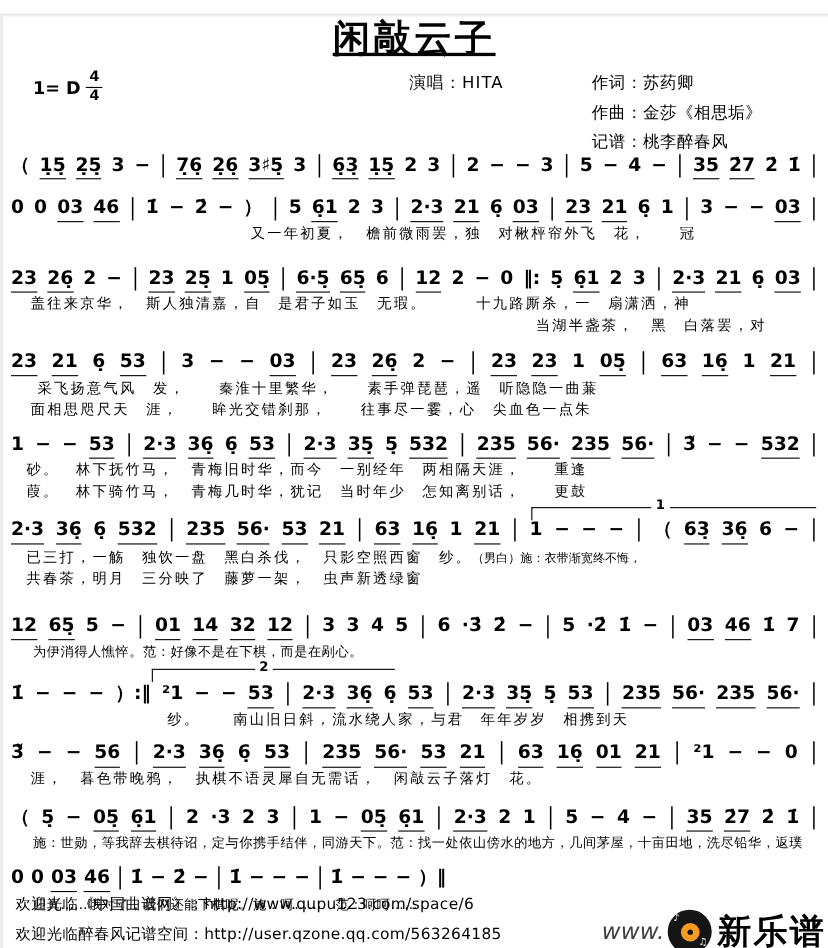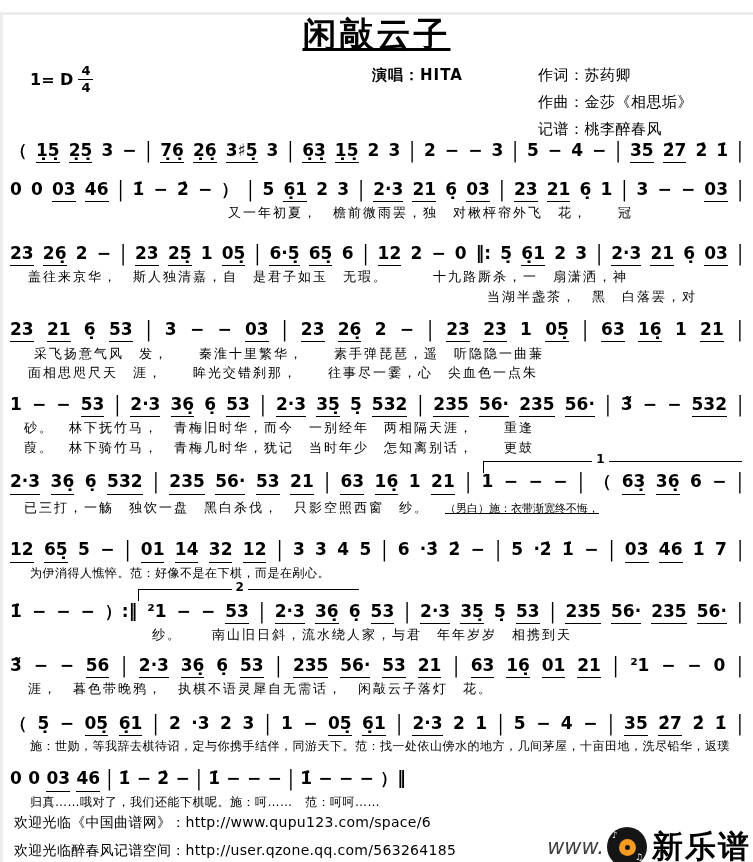--- a/index.html
+++ b/index.html
@@ -10,35 +10,35 @@
 
   
   .title{margin:12px 0 0;text-align:center;font-size:34px;font-weight:700;
          letter-spacing:3px;font-family:"Liberation Serif","DejaVu Serif",serif;text-decoration:underline;}
   .meta{position:relative;height:76px;}
   .key-sig{position:absolute;left:20px;top:6px;font-size:16px;font-weight:700;
            display:flex;align-items:center;gap:5px;}
   .ts{display:inline-block;text-align:center;font-size:13px;font-weight:700;line-height:1;}
   .ts .top{display:block;border-bottom:1.5px solid #000;padding:0 3px 1.5px;}
   .ts .bot{display:block;padding-top:1.5px;}
-  .performer{position:absolute;left:362px;top:8px;font-size:15px;font-weight:700;letter-spacing:1px;}
+  .performer{position:absolute;left:362px;top:8px;font-size:15px;font-weight:400;letter-spacing:1px;}
   .credits{position:absolute;left:528px;top:4px;font-size:15px;line-height:1.8;letter-spacing:.5px;}
 
   
   .score{margin-top:4px;}
   .system{position:relative;}
   .notes{display:flex;justify-content:space-between;align-items:baseline;
          font-size:17px;font-weight:700;white-space:nowrap;line-height:1.5;}
   .notes span{display:inline-block;}
   .notes .u{border-bottom:1.8px solid #000;padding-bottom:1px;line-height:1.25;}
   .notes .bar{font-weight:400;transform:scaleY(1.25);}
   .half{width:54%;}
   .lyr{font-size:13px;letter-spacing:2px;white-space:nowrap;margin-top:2px;line-height:1.35;}
   .lyr-row{display:flex;align-items:baseline;margin-top:2px;}
-  .aside{font-size:11px;letter-spacing:0;margin-left:16px;font-weight:400;text-decoration:underline;}
+  .aside{font-size:11px;letter-spacing:0;margin-left:0;font-weight:400;}
   .speech{font-size:12px;letter-spacing:.5px;white-space:nowrap;margin-top:2px;}
 
   .volta{position:absolute;border-top:1.6px solid #000;border-left:1.6px solid #000;height:11px;}
   .volta .vnum{position:absolute;left:42%;top:-9px;background:#fff;padding:0 4px;
                font-size:12px;font-weight:700;line-height:1;}
   .volta1{top:-8px;left:64.5%;right:1px;}
   .volta2{top:-10px;left:17.5%;width:30%;}
 
   
   .s0{margin-top:2px;}  .s1{margin-top:13px;} .s2{margin-top:19px;}
@@ -287,20 +287,21 @@
           <span class="u">63̣</span>
           <span class="u">36̣</span>
           <span>6</span>
           <span>−</span>
           <span class="bar">|</span>
         </div>
       <div class="lyr-row" style="margin-left:14px">
         <span class="lyr">已三打，一觞　独饮一盘　黑白杀伐，　只影空照西窗　纱。</span>
         <span class="aside">（男白）施：衣带渐宽终不悔，</span>
       </div>
+      <div class="lyr" style="margin-left:14px">共春茶，明月　三分映了　藤萝一架，　虫声新透绿窗</div>
     </section>
 
     <section class="system s6">
       <div class="notes">
           <span class="u">12</span>
           <span class="u">65̣</span>
           <span>5</span>
           <span>−</span>
           <span class="bar">|</span>
           <span class="u">01</span>

